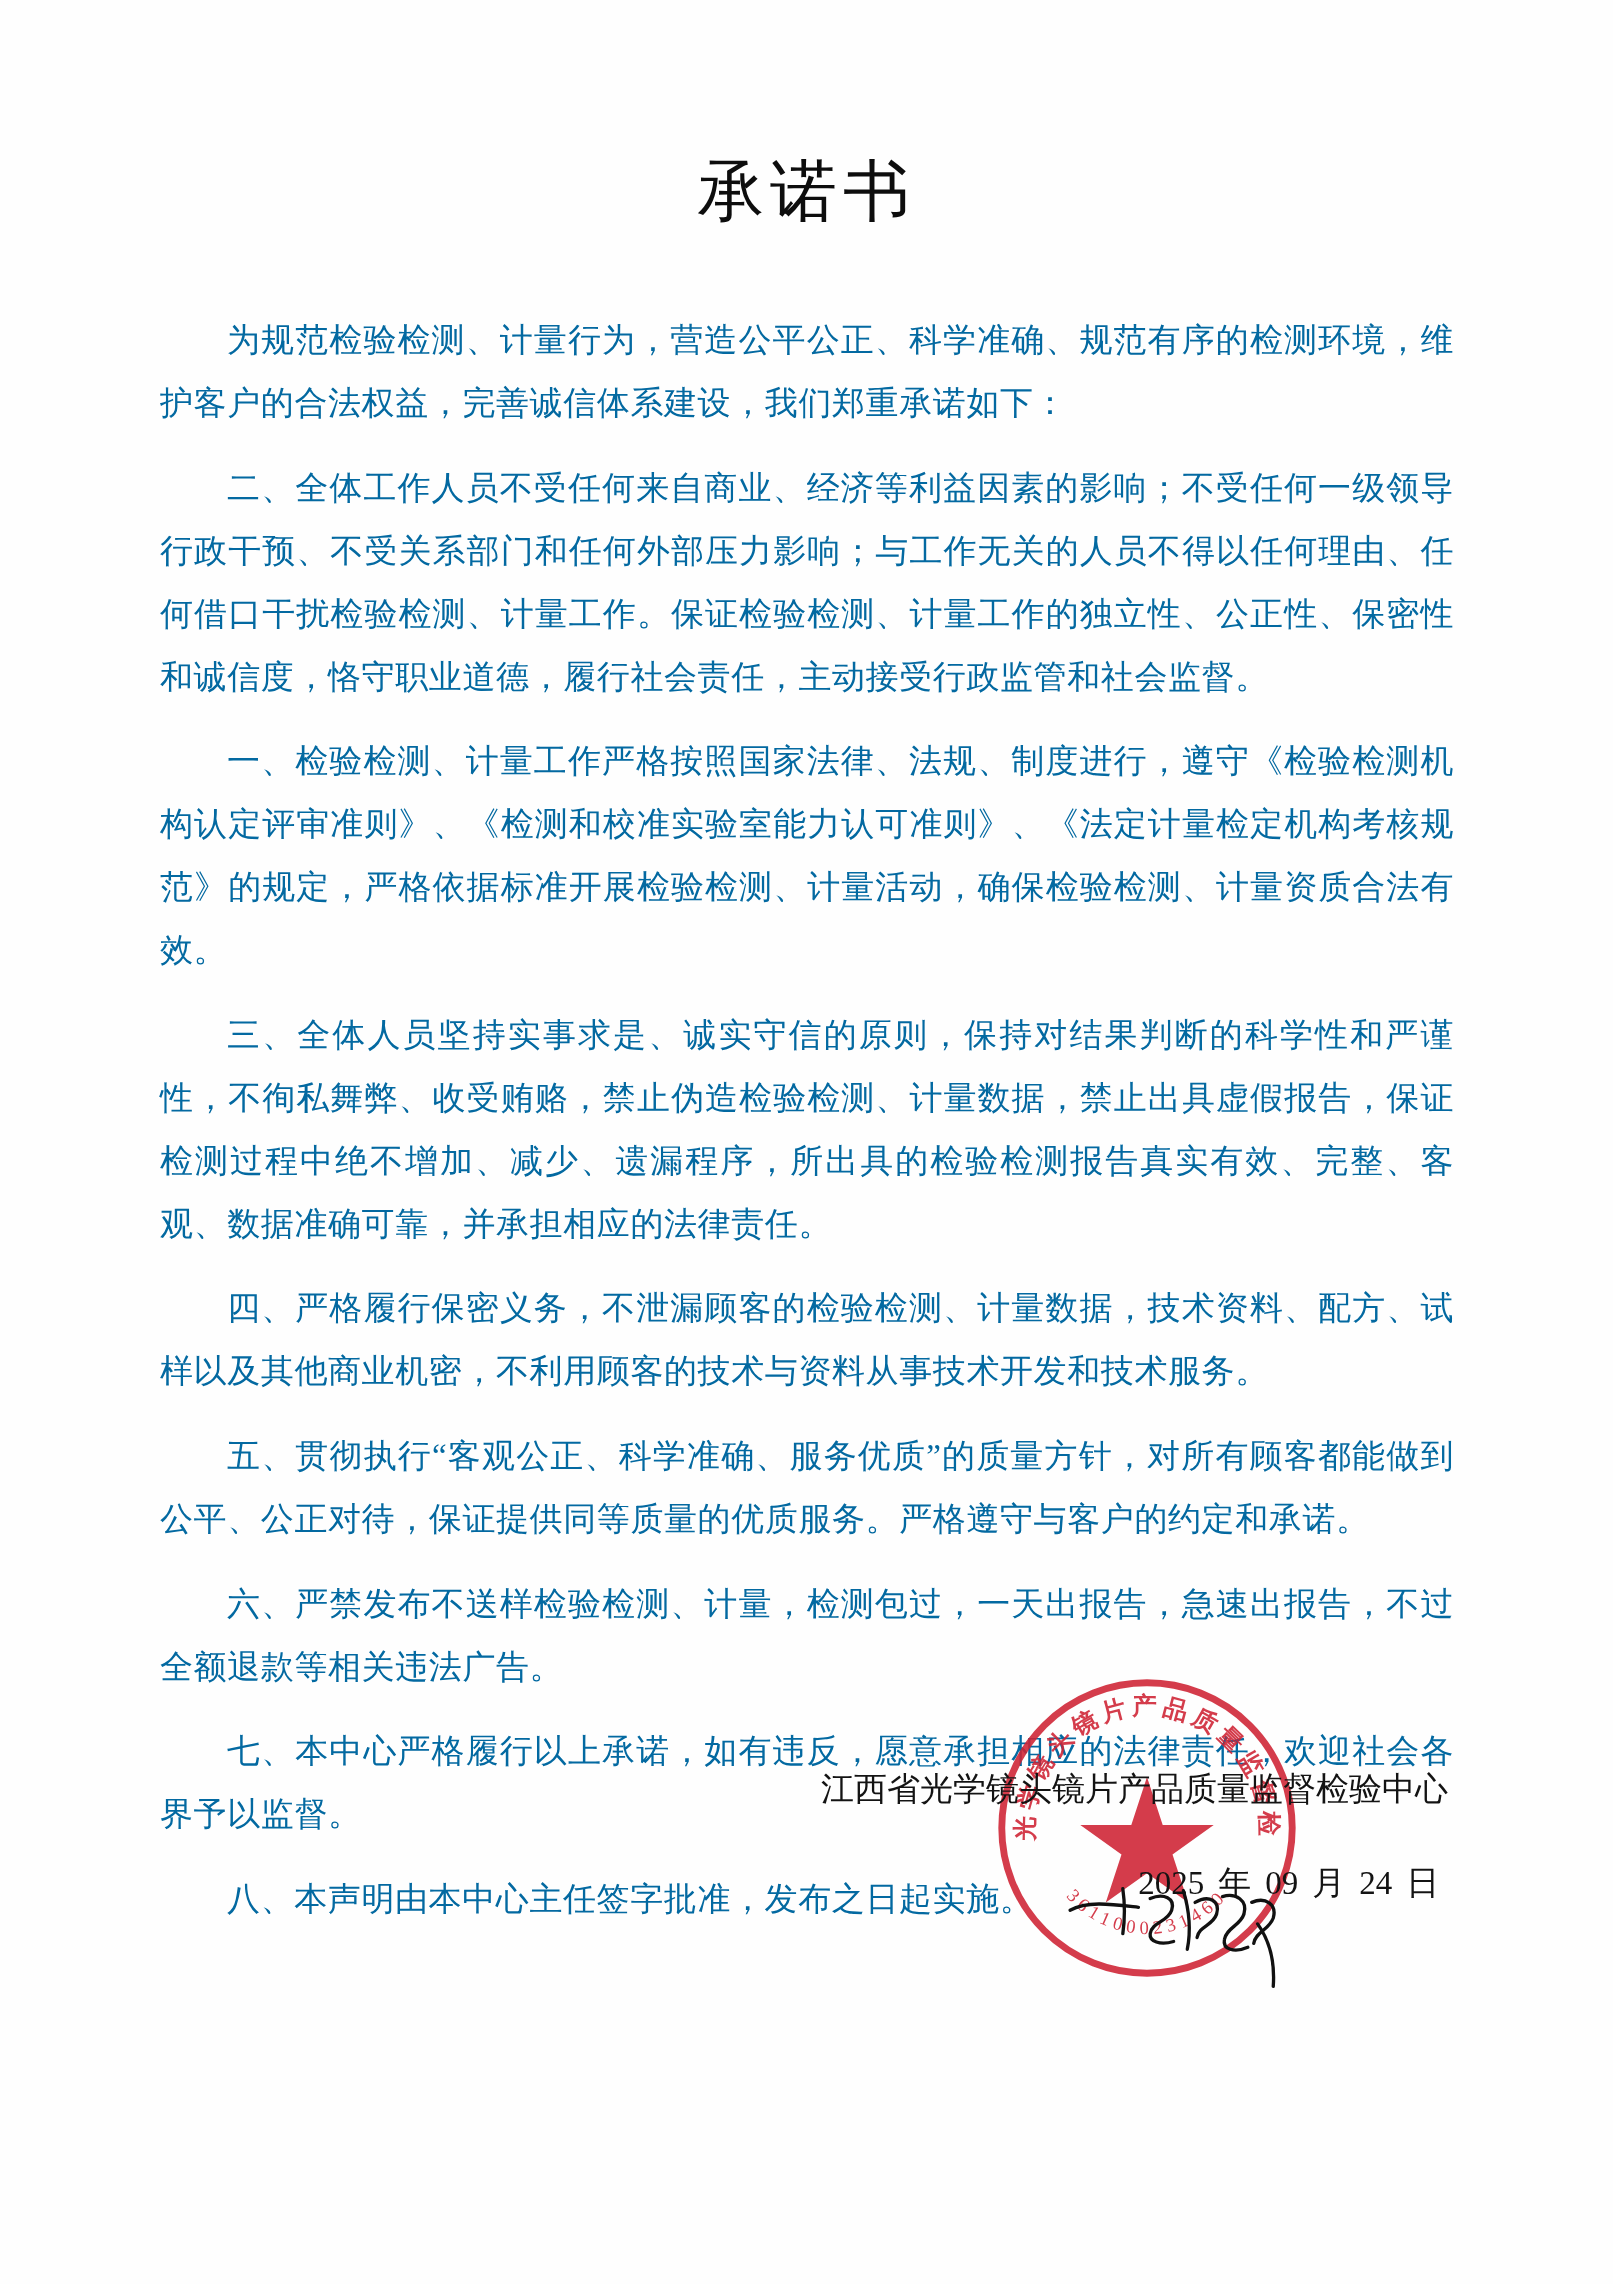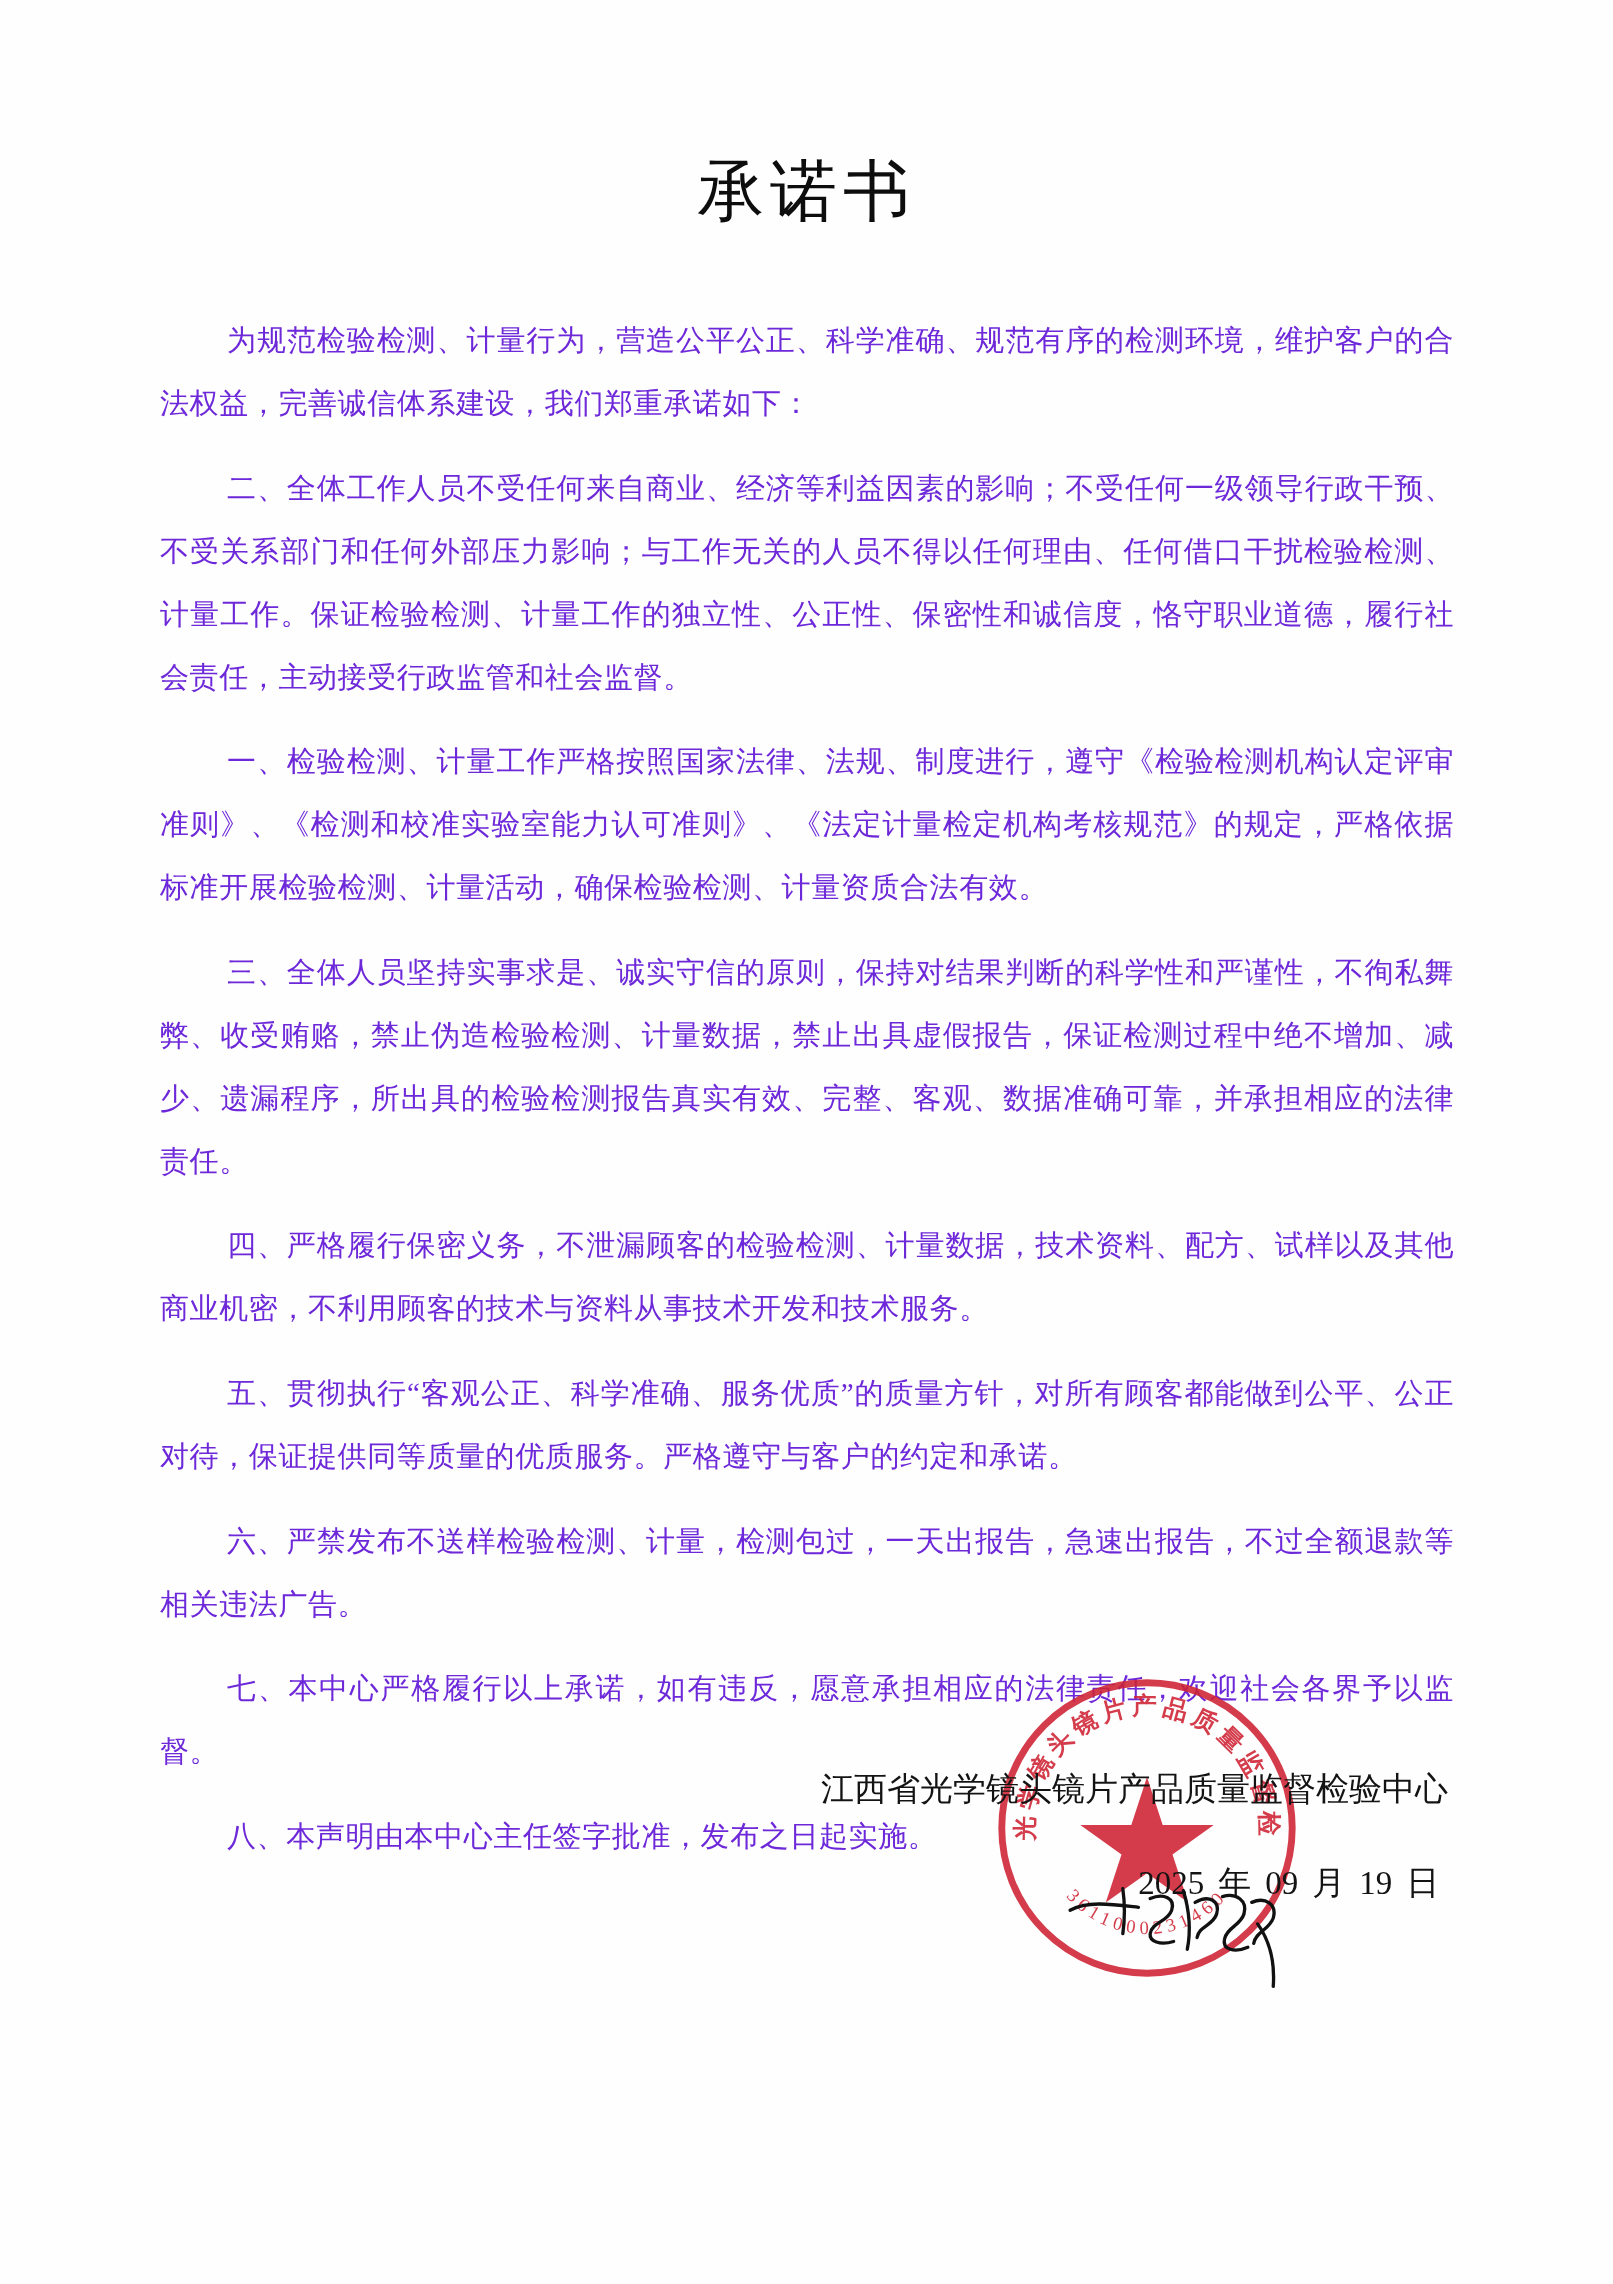--- a/index.html
+++ b/index.html
@@ -38,29 +38,29 @@
   }
 
   
   .body-block {
     position: absolute;
     top: 309px;
     left: 160px;
     width: 1294px;
   }
   .para {
-    font-size: 29px;
+    font-size: 33px;
     line-height: 63px;
     text-align: justify;
     text-align-last: left;
     text-justify: inter-ideograph;
     margin: 0 0 21.6px 0;
     text-indent: 67px;
     letter-spacing: 0.6px;
-    color: #6d28d9;
+    color: #0369a1;
     word-break: break-all;
   }
   .para:last-child { margin-bottom: 0; }
 
   
   .sign-block {
     position: absolute;
     left: 160px;
     top: 1759px;
     width: 1294px;
@@ -151,21 +151,21 @@
       </text>
       <text class="seal-num-text" text-anchor="middle">
         <textPath href="#sealArcBottom" startOffset="50%">3611000231460</textPath>
       </text>
     </svg>
   </div>
 
   <div class="sign-block">
     <div class="sign-row org">江西省光学镜头镜片产品质量监督检验中心</div>
     <div class="sign-row date date-text">
-      <span>2025</span><span>年</span><span>09</span><span>月</span><span>19</span><span>日</span>
+      <span>2025</span><span>年</span><span>09</span><span>月</span><span>24</span><span>日</span>
     </div>
   </div>
 
   <div class="handwriting">
     <svg width="225" height="127" viewBox="0 0 230 130" xmlns="http://www.w3.org/2000/svg">
       <g fill="none" stroke="#111111" stroke-width="3.4" stroke-linecap="round" stroke-linejoin="round">
         <path d="M4,34 C22,24 48,28 74,31"></path>
         <path d="M58,12 C60,26 60,44 58,58"></path>
         <path d="M86,22 C100,16 112,22 108,34 C104,46 88,46 86,58 C85,66 96,70 110,66"></path>
         <path d="M120,14 C126,34 128,54 124,74"></path>

